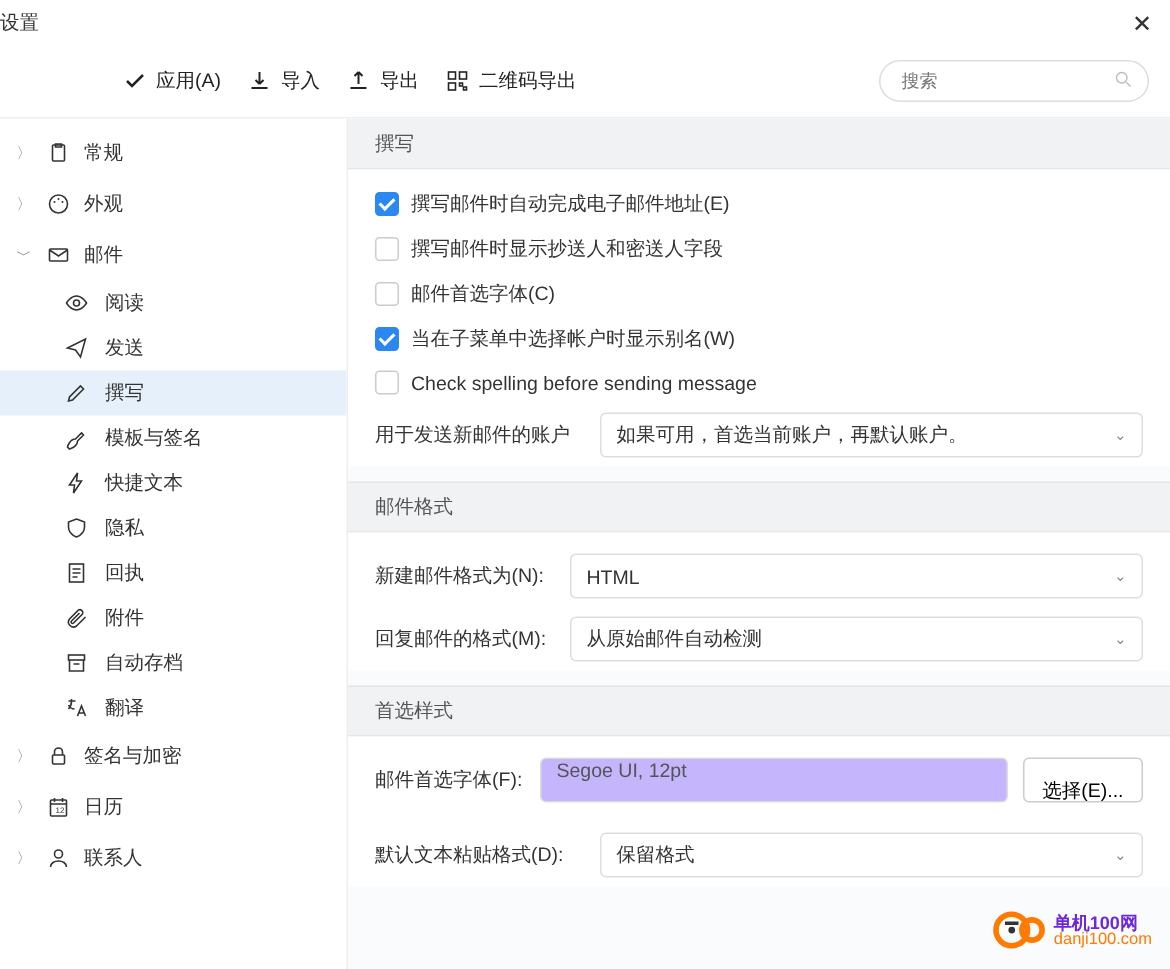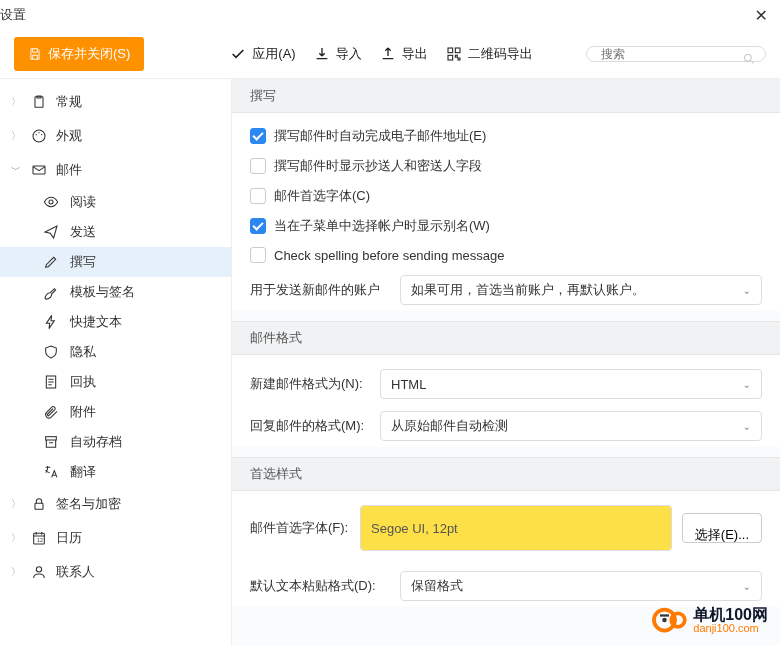--- a/index.html
+++ b/index.html
@@ -9,21 +9,21 @@
 .titlebar .title { font-size: 13px; }
 .titlebar .close { position: absolute; right: 12px; top: 6px; font-size: 16px; cursor: pointer; }
 
 .toolbar { height: 48px; display: flex; align-items: center; padding: 0 14px; gap: 18px; }
 .save-btn { background: #ff9000; color: #fff; border: none; border-radius: 3px; padding: 8px 14px; font-size: 13px; cursor: pointer; display: flex; align-items: center; gap: 6px; }
 .save-btn svg { width: 14px; height: 14px; }
 .tb-spacer1 { width: 50px; }
 .tb-item { display: flex; align-items: center; gap: 6px; cursor: pointer; font-size: 13px; color: #222; }
 .tb-item svg { width: 16px; height: 16px; }
 .tb-search { margin-left: auto; position: relative; }
-.tb-search input { width: 180px; height: 16px; border: 1px solid #ddd; border-radius: 14px; padding: 0 30px 0 14px; font-size: 12px; outline: none; color: #15803d; }
+.tb-search input { width: 180px; height: 28px; border: 1px solid #ddd; border-radius: 14px; padding: 0 30px 0 14px; font-size: 12px; outline: none; color: #15803d; }
 .tb-search .sicon { position: absolute; right: 10px; top: 6px; color: #bbb; }
 
 .main { display: flex; height: calc(646px - 78px); border-top: 1px solid #eee; }
 .sidebar { width: 232px; border-right: 1px solid #eee; overflow-y: auto; padding: 6px 0; }
 .sb-group { display: flex; align-items: center; height: 34px; padding: 0 10px; cursor: pointer; gap: 8px; }
 .sb-group .chev { width: 12px; display: inline-flex; justify-content: center; color: #888; font-size: 10px; }
 .sb-group .gicon { width: 18px; display: inline-flex; justify-content: center; }
 .sb-group .glabel { font-size: 13px; }
 .sb-sub { display: flex; align-items: center; height: 30px; padding-left: 42px; gap: 10px; cursor: pointer; font-size: 13px; }
 .sb-sub.active { background: #e6f0fb; }
@@ -36,46 +36,40 @@
 .chk-row { display: flex; align-items: center; gap: 8px; font-size: 13px; text-align: center; }
 .chk { width: 16px; height: 16px; border-radius: 3px; border: 1px solid #ccc; display: inline-flex; align-items: center; justify-content: center; flex-shrink: 0; }
 .chk.on { background: #2b88f0; border-color: #2b88f0; }
 .chk.on::after { content: ""; width: 4px; height: 8px; border: solid #fff; border-width: 0 2px 2px 0; transform: rotate(45deg); margin-top: -2px; }
 .num-input { width: 44px; height: 24px; border: 1px solid #ccc; border-radius: 3px; margin: 0 6px; display: inline-flex; align-items: center; padding: 0 6px; position: relative; background: #fff; }
 .num-input .spin { position: absolute; right: 2px; top: 1px; display: flex; flex-direction: column; font-size: 7px; color: #888; line-height: 9px; }
 .form-row { display: flex; align-items: center; gap: 10px; font-size: 13px; }
 .form-row .lbl { width: 120px; flex-shrink: 0; }
 .select-like { flex: 1; height: 30px; border: 1px solid #ddd; border-radius: 4px; background: #fff; display: flex; align-items: center; padding: 0 10px; position: relative; cursor: pointer; }
 .select-like .caret { position: absolute; right: 10px; color: #888; font-size: 10px; }
-.readonly-field { flex: 1; height: 46px; border: 1px solid #ddd; border-radius: 4px; background: #fde047; display: flex; align-items: center; padding: 0 10px; color: #555; }
+.readonly-field { flex: 1; height: 30px; border: 1px solid #ddd; border-radius: 4px; background: #c4b5fd; display: flex; align-items: flex-start; padding: 0 10px; color: #555; }
 .choose-btn { height: 30px; padding: 12px 12px; border: 1px solid #ccc; border-radius: 4px; background: #fff; cursor: pointer; font-size: 13px; }
 
 .watermark { position: absolute; right: 12px; bottom: 8px; display: flex; align-items: center; gap: 6px; }
 .watermark .logo { width: 36px; height: 36px; }
-.watermark .txt1 { color: #0f172a; font-size: 16px; font-weight: 600; line-height: 1; }
+.watermark .txt1 { color: #6d28d9; font-size: 12px; font-weight: 600; line-height: 1; }
 .watermark .txt2 { color: #ff7a00; font-size: 11px; line-height: 1; }
 
 svg { fill: none; stroke: currentColor; stroke-width: 1.6; }
 .icon-fill { fill: currentColor; stroke: none; }
 </style>
 </head>
 <body>
 
 <div class="titlebar">
   <span class="title">设置</span>
   <span class="close">✕</span>
 </div>
 
 <div class="toolbar">
-  <button class="save-btn">
-    <svg viewBox="0 0 24 24">
-        <path d="M5 3h11l3 3v15H5z M8 3v6h8V3 M8 21v-7h8v7" stroke="#fff"></path>
-      </svg>
-    <span>保存并关闭(S)</span>
-  </button>
   <div class="tb-spacer1"></div>
   <div class="tb-item">
     <svg viewBox="0 0 24 24">
         <path d="M4 12l5 5L20 6" stroke="#222" stroke-width="2.5"></path>
       </svg>
     <span>应用(A)</span>
   </div>
   <div class="tb-item">
     <svg viewBox="0 0 24 24">
         <path d="M12 3v12m0 0l-4-4m4 4l4-4M4 19h16" stroke="#222" stroke-width="2"></path>

